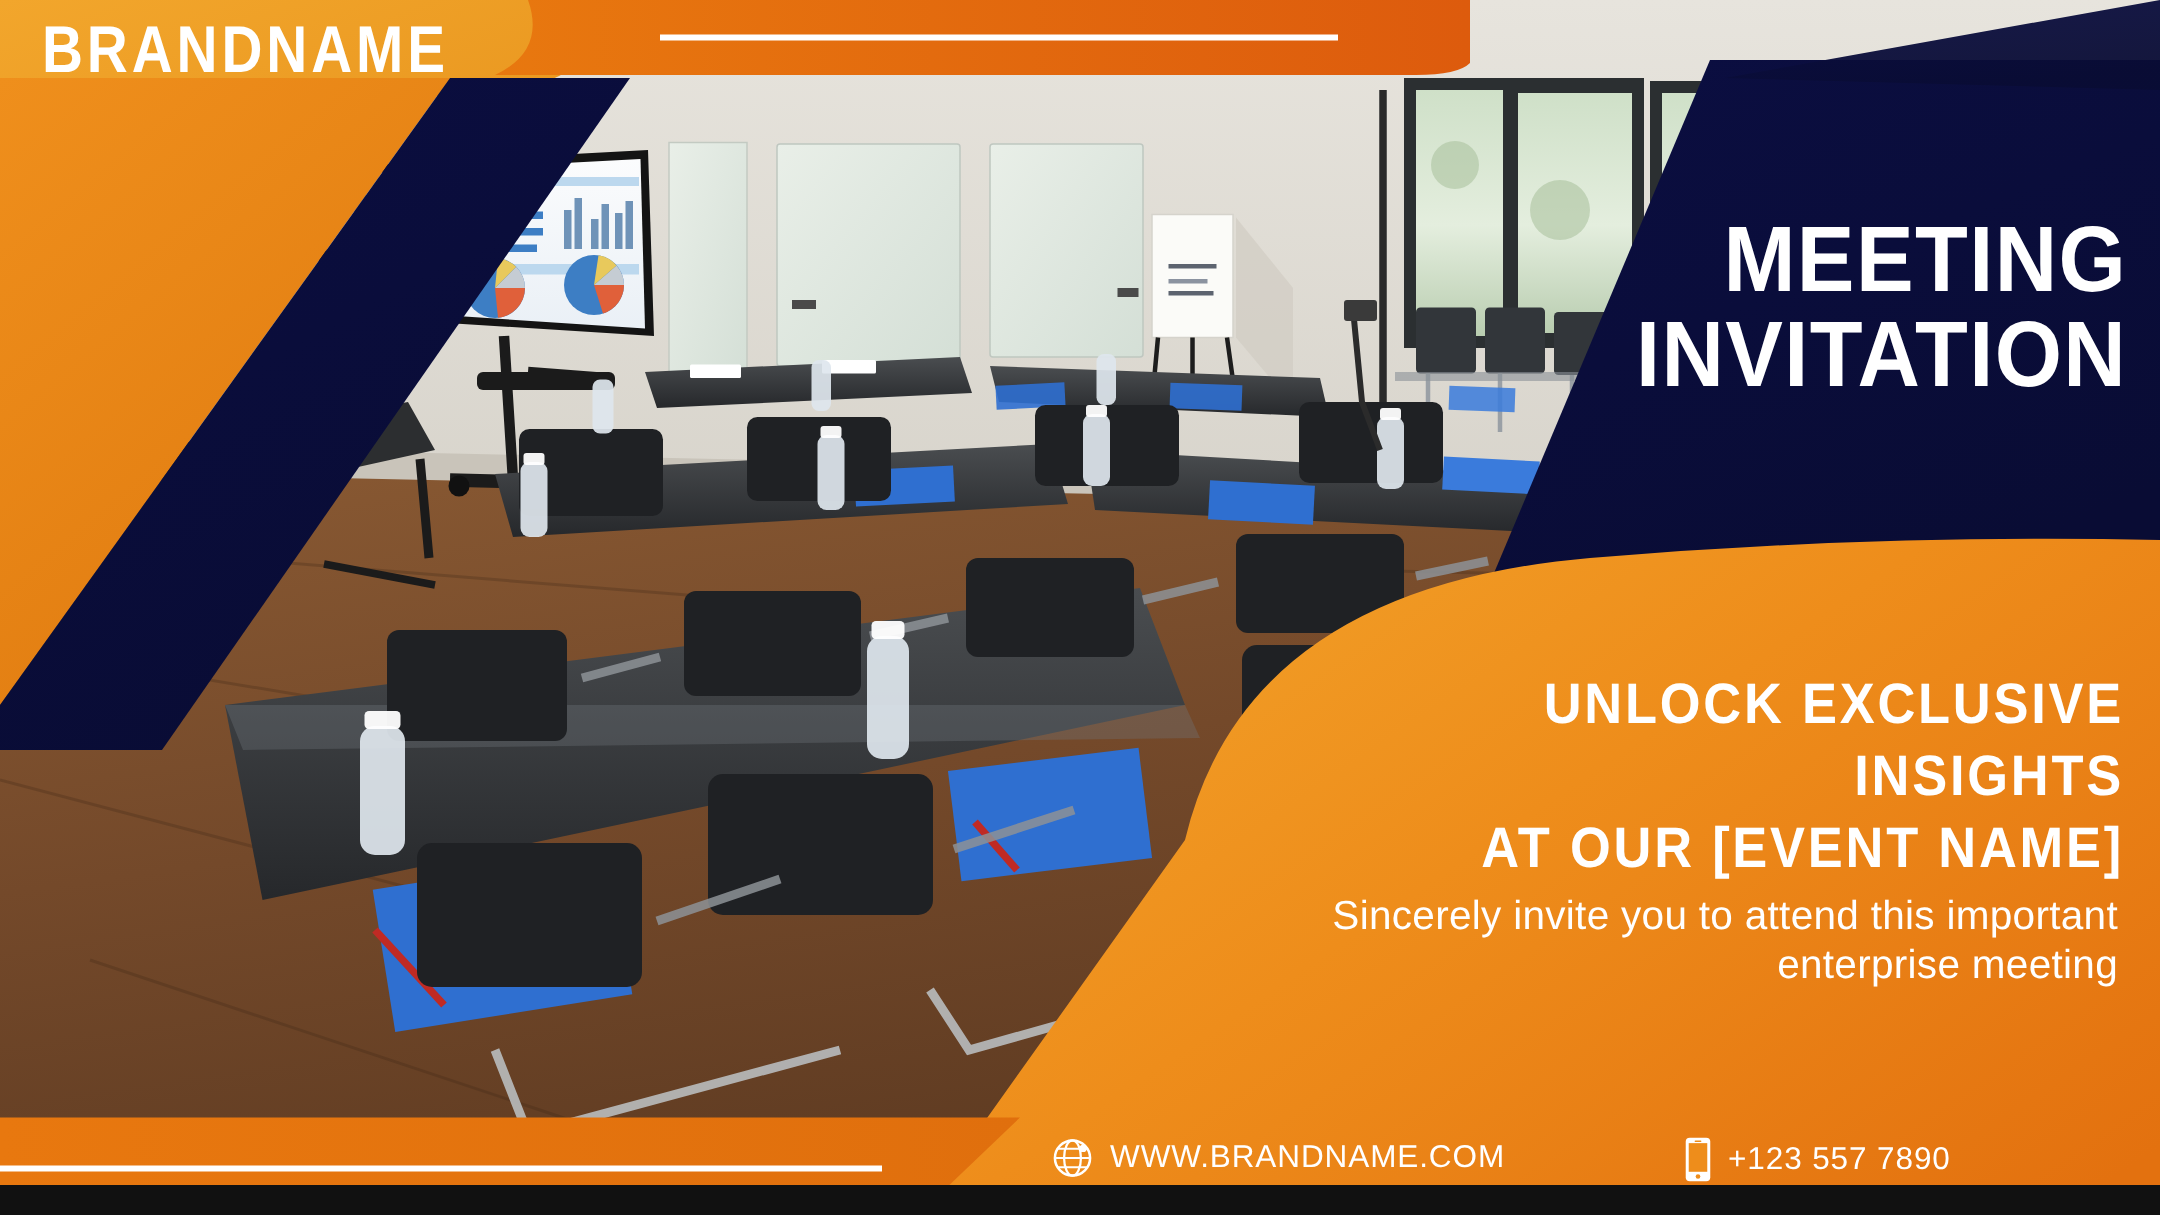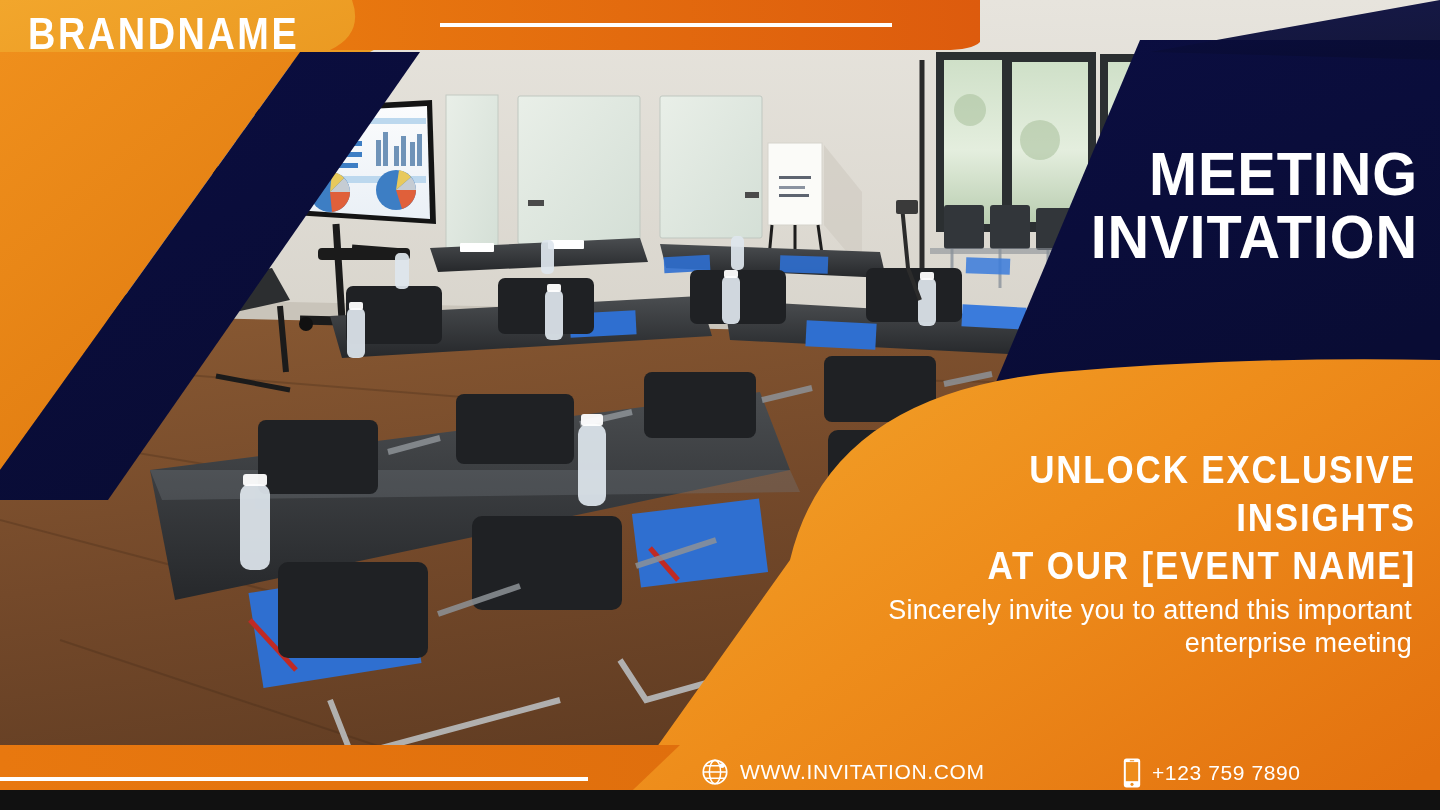--- a/index.html
+++ b/index.html
@@ -375,26 +375,26 @@
 
   <div class="subtext">Sincerely invite you to attend this important enterprise meeting</div>
 
   <div class="footer-item" id="f-web">
     <svg class="ficon" width="30" height="30" viewBox="0 0 32 32">
       <circle cx="16" cy="16" r="12.5" fill="none" stroke="#fff" stroke-width="1.8"></circle>
       <ellipse cx="16" cy="16" rx="6" ry="12.5" fill="none" stroke="#fff" stroke-width="1.6"></ellipse>
       <path d="M3.6 16 H28.4 M5.4 9.4 H26.6 M5.4 22.6 H26.6" stroke="#fff" stroke-width="1.5" fill="none"></path>
       <circle cx="23.5" cy="9.2" r="2.6" fill="#fff"></circle>
     </svg>
-    <span class="ftext">WWW.INVITATION.COM</span>
+    <span class="ftext">WWW.BRANDNAME.COM</span>
   </div>
 
   <div class="footer-item" id="f-phone">
     <svg class="ficon" width="20" height="32" viewBox="0 0 22 34">
       <rect x="2" y="1" width="18" height="32" rx="3" fill="#fff"></rect>
       <rect x="4.2" y="5" width="13.6" height="21" fill="#ee8d1b"></rect>
       <rect x="8.5" y="3" width="5" height="1.2" rx="0.6" fill="#ee8d1b"></rect>
       <circle cx="11" cy="29.5" r="1.7" fill="#ee8d1b"></circle>
     </svg>
-    <span class="ftext">+123 759 7890</span>
+    <span class="ftext">+123 557 7890</span>
   </div>
 
 </div>
 
 </body></html>

